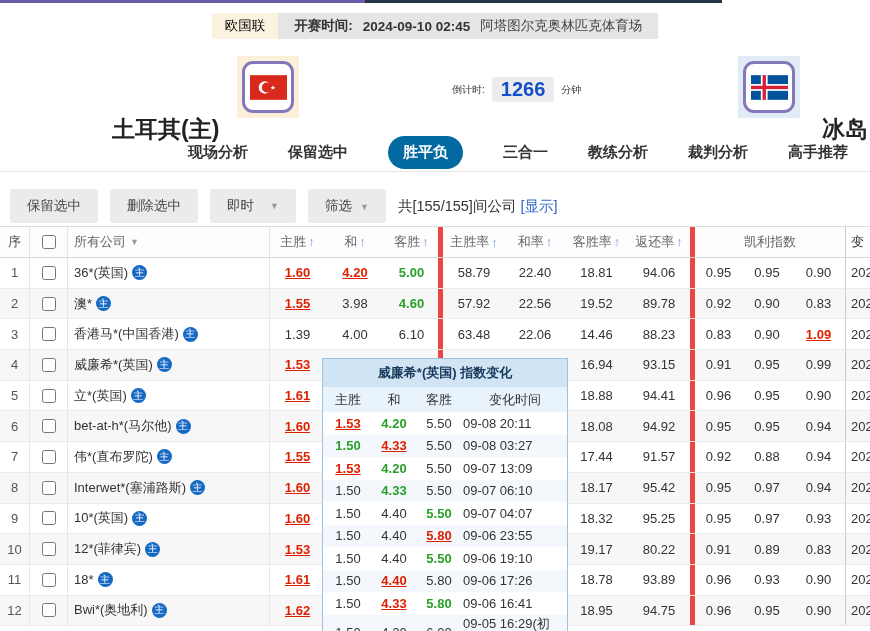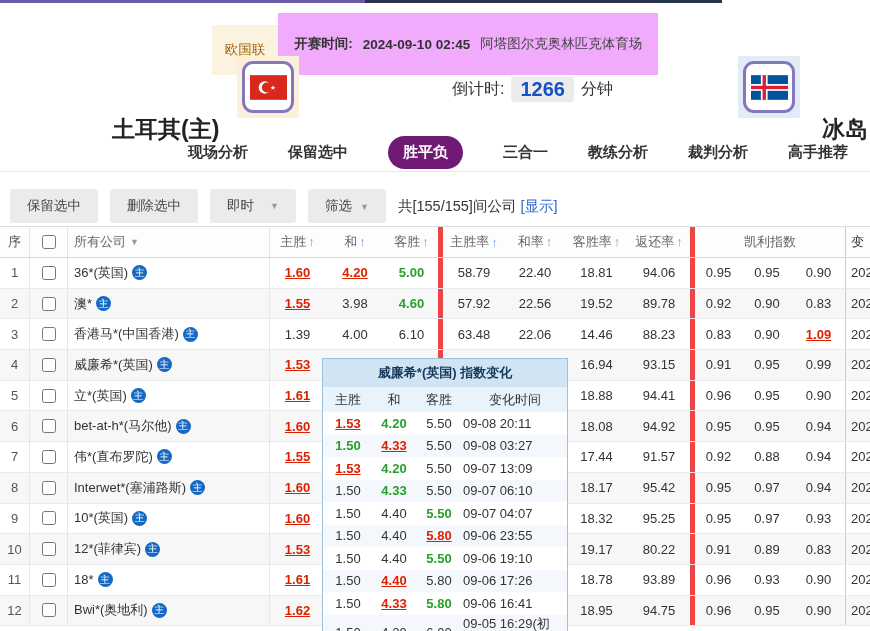--- a/index.html
+++ b/index.html
@@ -4,44 +4,44 @@
 <style>
   * { box-sizing: border-box; margin: 0; padding: 0; }
   html,body { width:870px; height:631px; overflow:hidden; background:#fff;
     font-family:"Liberation Sans","DejaVu Sans",sans-serif; color:#333; position:relative; }
   .topline { height:3px; width:100%;
     background:linear-gradient(to right,#6a5aa8 0,#6a5aa8 42%,#26354a 42%,#26354a 83%,#ffffff 83%); }
 
   
   .infobar { position:absolute; top:13px; left:0; right:0; display:flex; justify-content:center; }
   .infobar-inner { display:flex; align-items:stretch; font-size:13.5px; }
-  .league-badge { background:#fbf2df; color:#a16207; padding:16px 13px; display:flex; align-items:center;margin-top:12px; }
-  .kickoff-wrap { background:#f0abfc; padding:4px 16px; display:flex; gap:10px; align-items:center; }
+  .league-badge { background:#fbf2df; color:#000000; padding:4px 13px; display:flex; align-items:center; }
+  .kickoff-wrap { background:#e5e5e5; padding:4px 16px; display:flex; gap:10px; align-items:center; }
   .kickoff-label,.kickoff-time { font-weight:bold; color:#333; }
   .venue { color:#444;font-family:Liberation Serif, serif; }
 
   
   .teambar { position:absolute; top:41px; left:0; right:0; height:92px; }
   .team-name { position:absolute; font-size:23px; font-weight:bold; color:#222; }
   .home-name { left:112px; top:73px; }
   .away-name { left:822px; top:73px; }
   .flagwrap { position:absolute; width:62px; height:62px; display:flex; align-items:center; justify-content:center; }
   .home-flagwrap { left:237px; top:15px; background:#fcf0da; }
   .away-flagwrap { left:738px; top:15px; background:#e2ecf7; }
   .flagbox { width:52px; height:52px; background:#fff; border:3px solid #8478bc; border-radius:11px;
     display:flex; align-items:center; justify-content:center; }
   .countdown { position:absolute; left:452px; top:36px; display:flex; align-items:center; gap:7px; }
-  .cd-label,.cd-unit { font-size:16px; color:#333; }
+  .cd-label,.cd-unit { font-size:10px; color:#333; }
   .cd-value { background:#ececec; border-radius:3px; padding:1px 9px; color:#1450c8; font-size:20px; font-weight:bold; }
 
   
   .tabbar { position:absolute; top:133px; left:0; right:0; height:39px; border-bottom:1px solid #e6e6e6;
     display:flex; align-items:center; gap:40px; padding:0 25px 0 188px; }
   .tab { font-size:15px; font-weight:bold; color:#333; white-space:nowrap; cursor:pointer; }
-  .tab.active { background:#701a75; color:#fff; padding:7px 15px; border-radius:17px; }
+  .tab.active { background:#0369a1; color:#fff; padding:7px 15px; border-radius:17px; }
 
   
   .toolbar { position:absolute; top:189px; left:10px; display:flex; align-items:center; gap:12px; }
   .tbtn { background:#ebebeb; border-radius:3px; font-size:13.5px; color:#444; padding:8px 17px; white-space:nowrap; cursor:pointer; }
   .tselect { display:flex; justify-content:space-between; align-items:center; width:86px; }
   .caret { color:#999; font-size:9px; margin-left:8px; }
   .count-text { font-size:14.5px; color:#333; }
   .show-link { color:#36c; cursor:pointer; }
 
   

